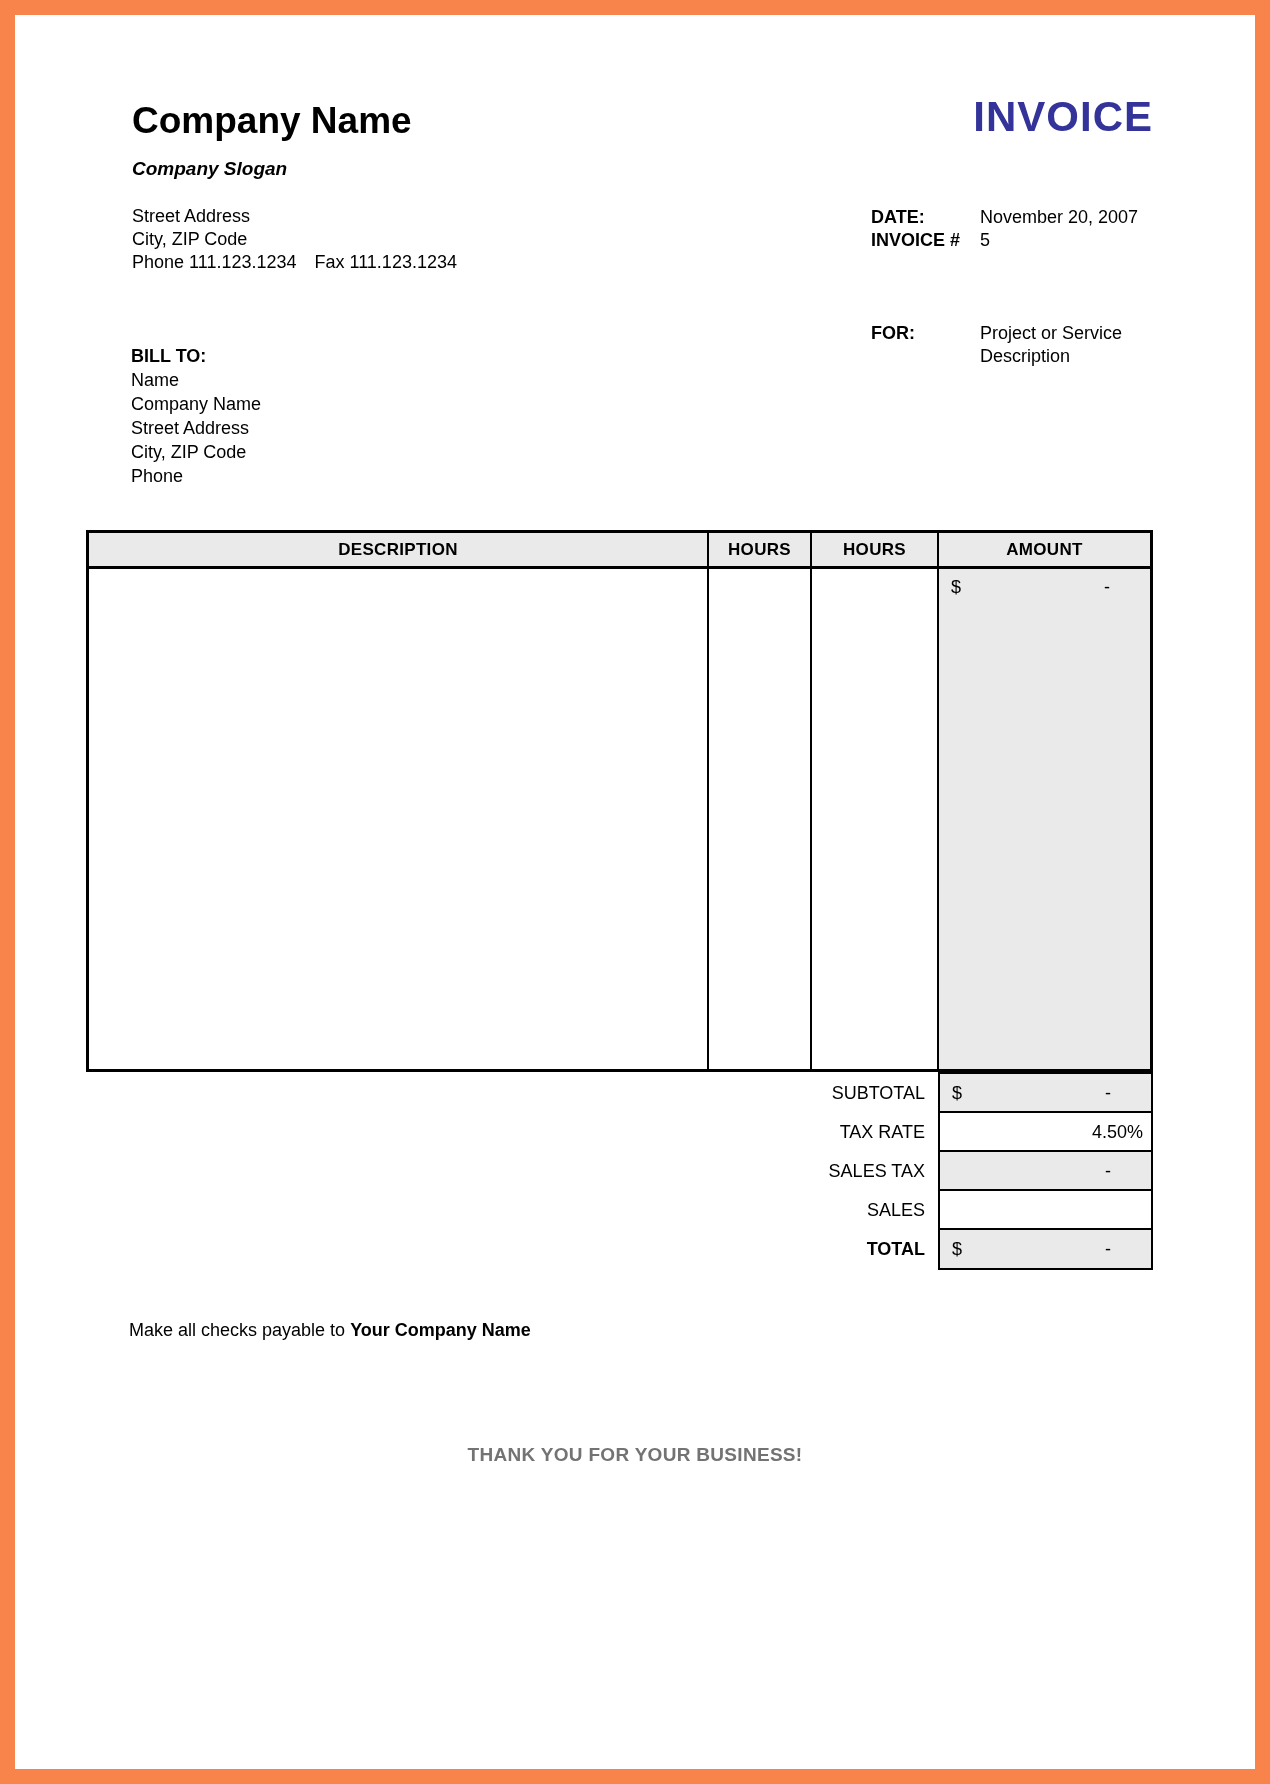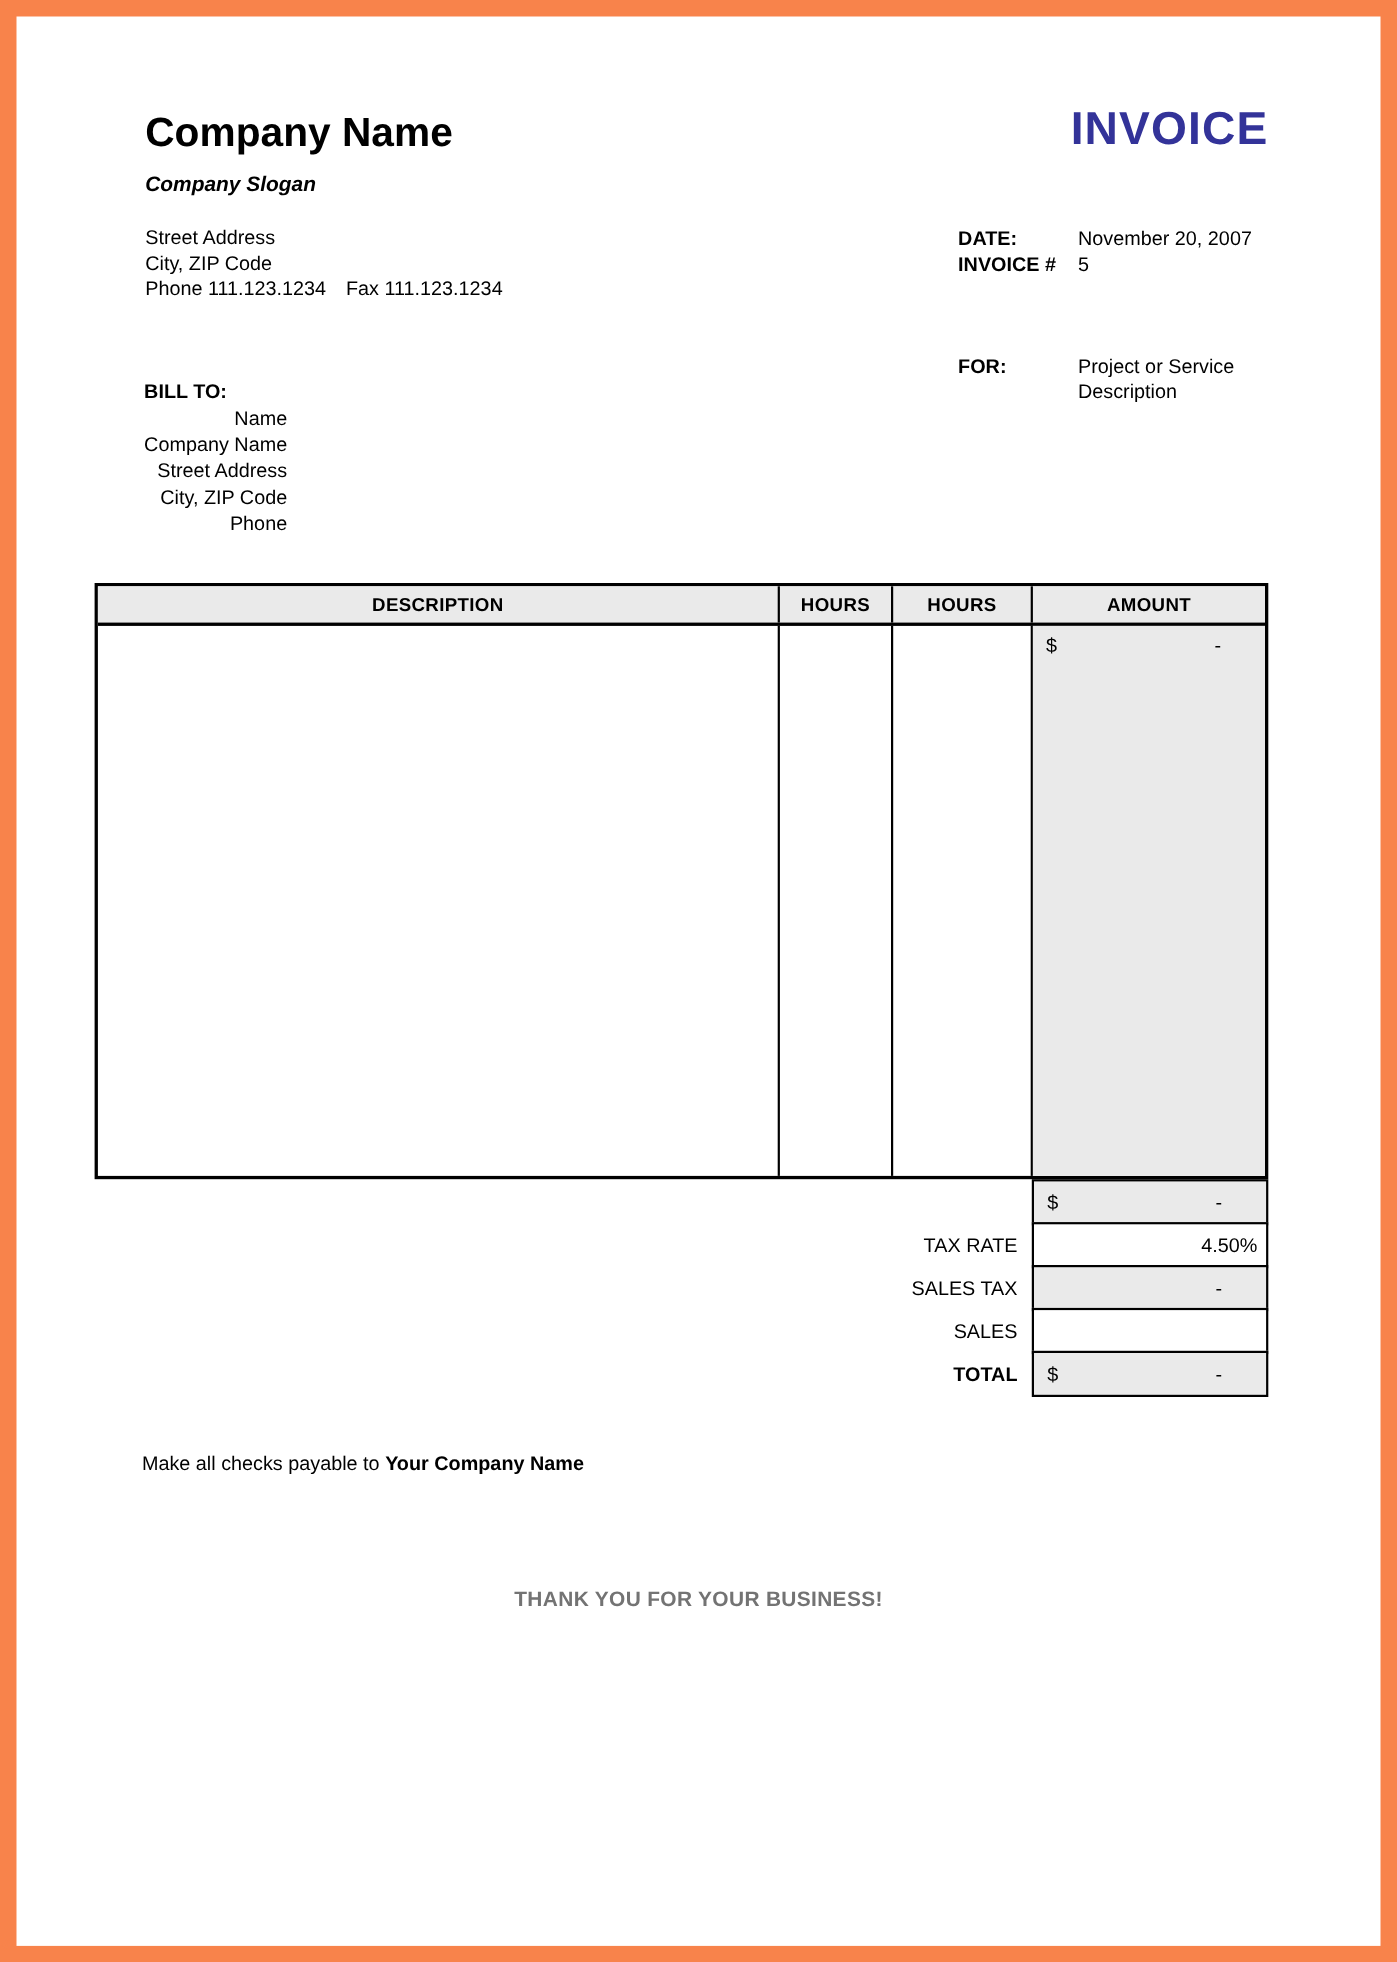--- a/index.html
+++ b/index.html
@@ -26,21 +26,21 @@
   .invoice-title{
     font-size:42px;font-weight:bold;letter-spacing:1px;
     color:#333399;line-height:44px;text-align:right;
   }
 
   .meta-row{display:flex;}
   .meta-label{width:109px;font-weight:bold;font-size:18px;line-height:23px;flex:0 0 109px;}
   .meta-value{font-size:18px;line-height:23px;}
 
   .billto-label{font-weight:bold;font-size:18px;line-height:24px;}
-  .billto-line{font-size:18px;line-height:24px;text-align:right;}
+  .billto-line{font-size:18px;line-height:24px;}
 
   
   .items-table{
     position:absolute;left:71px;top:515px;
     width:1067px;height:542px;
     border:3px solid #000;
     box-sizing:border-box;
     background:#fff;
   }
   .thead{display:flex;height:36px;background:#EAEAEA;border-bottom:3px solid #000;box-sizing:border-box;}
@@ -147,20 +147,21 @@
         <div class="td col-desc"></div>
         <div class="td col-hours"></div>
         <div class="td col-rate"></div>
         <div class="td col-amount">
           <span>$</span>
           <span>-</span>
         </div>
       </div>
     </div>
 
+    <div class="sum-label" style="top:1057px;">SUBTOTAL</div>
     <div class="sum-label" style="top:1096px;">TAX RATE</div>
     <div class="sum-label" style="top:1135px;">SALES TAX</div>
     <div class="sum-label" style="top:1174px;">SALES</div>
     <div class="sum-label bold" style="top:1213px;">TOTAL</div>
 
     <div class="sum-cell gray" style="top:1057px;">
       <span class="cur">$</span>
       <span class="val">-</span>
     </div>
     <div class="sum-cell tight" style="top:1096px;">

